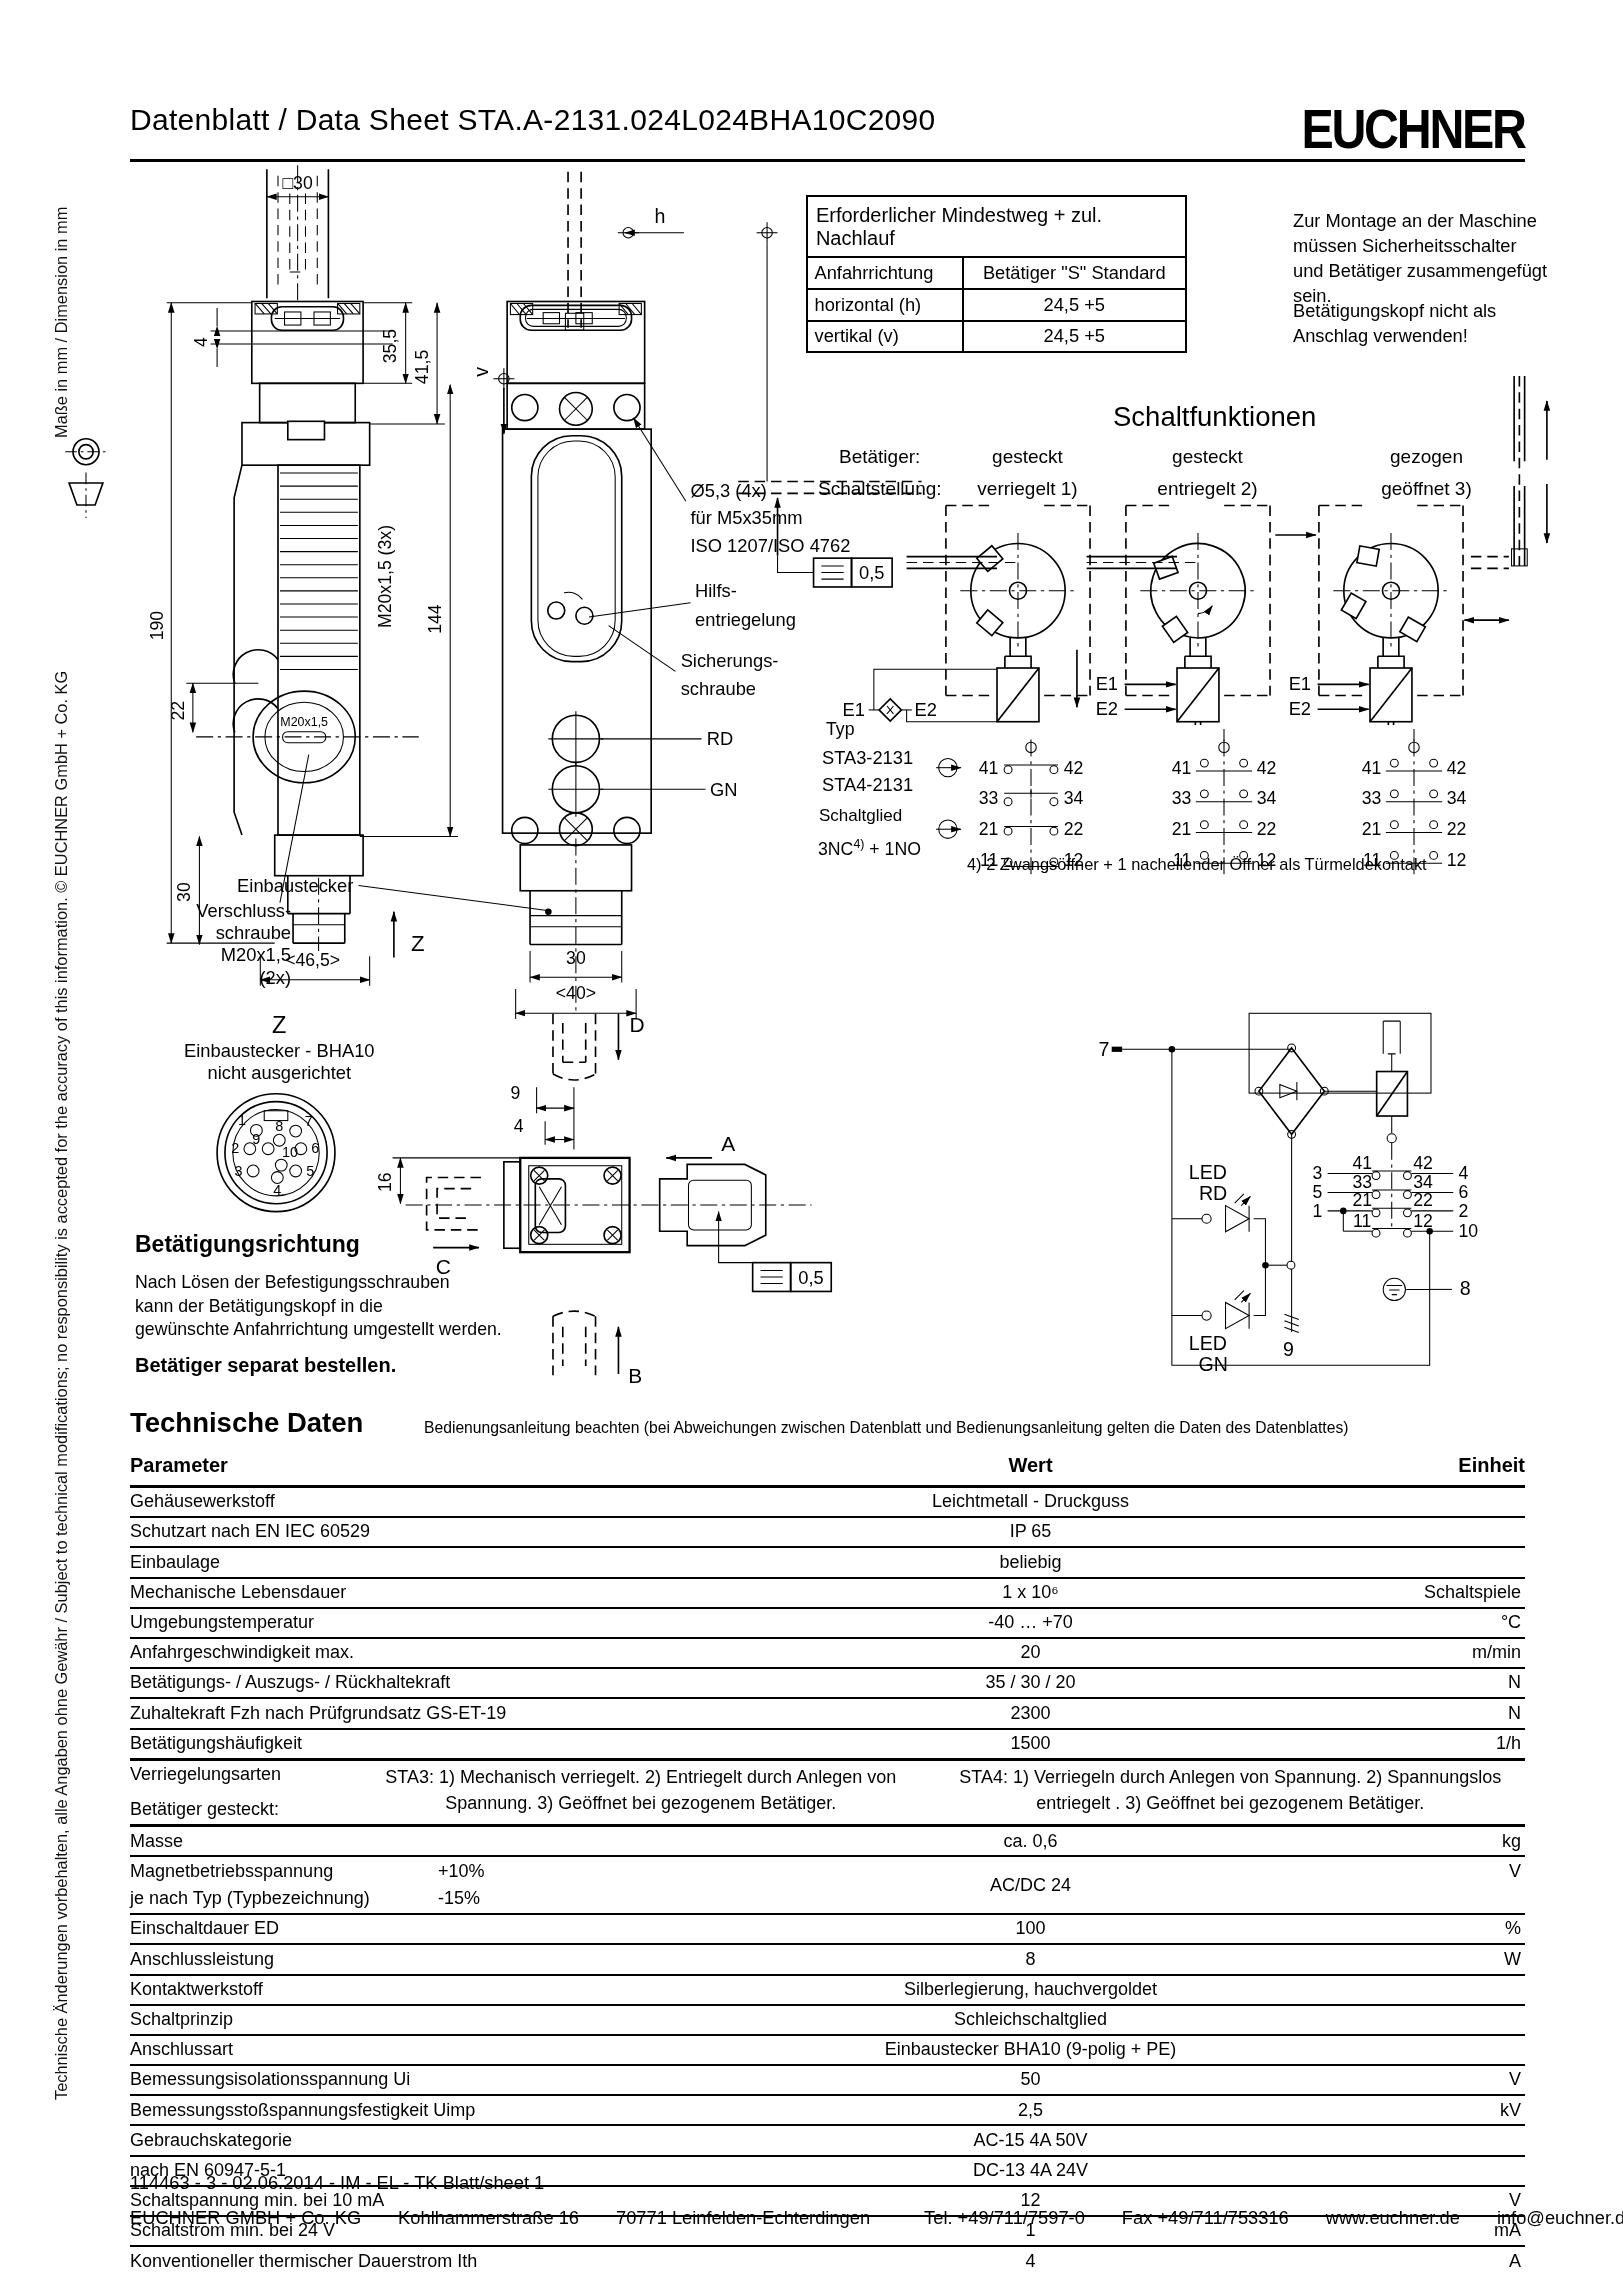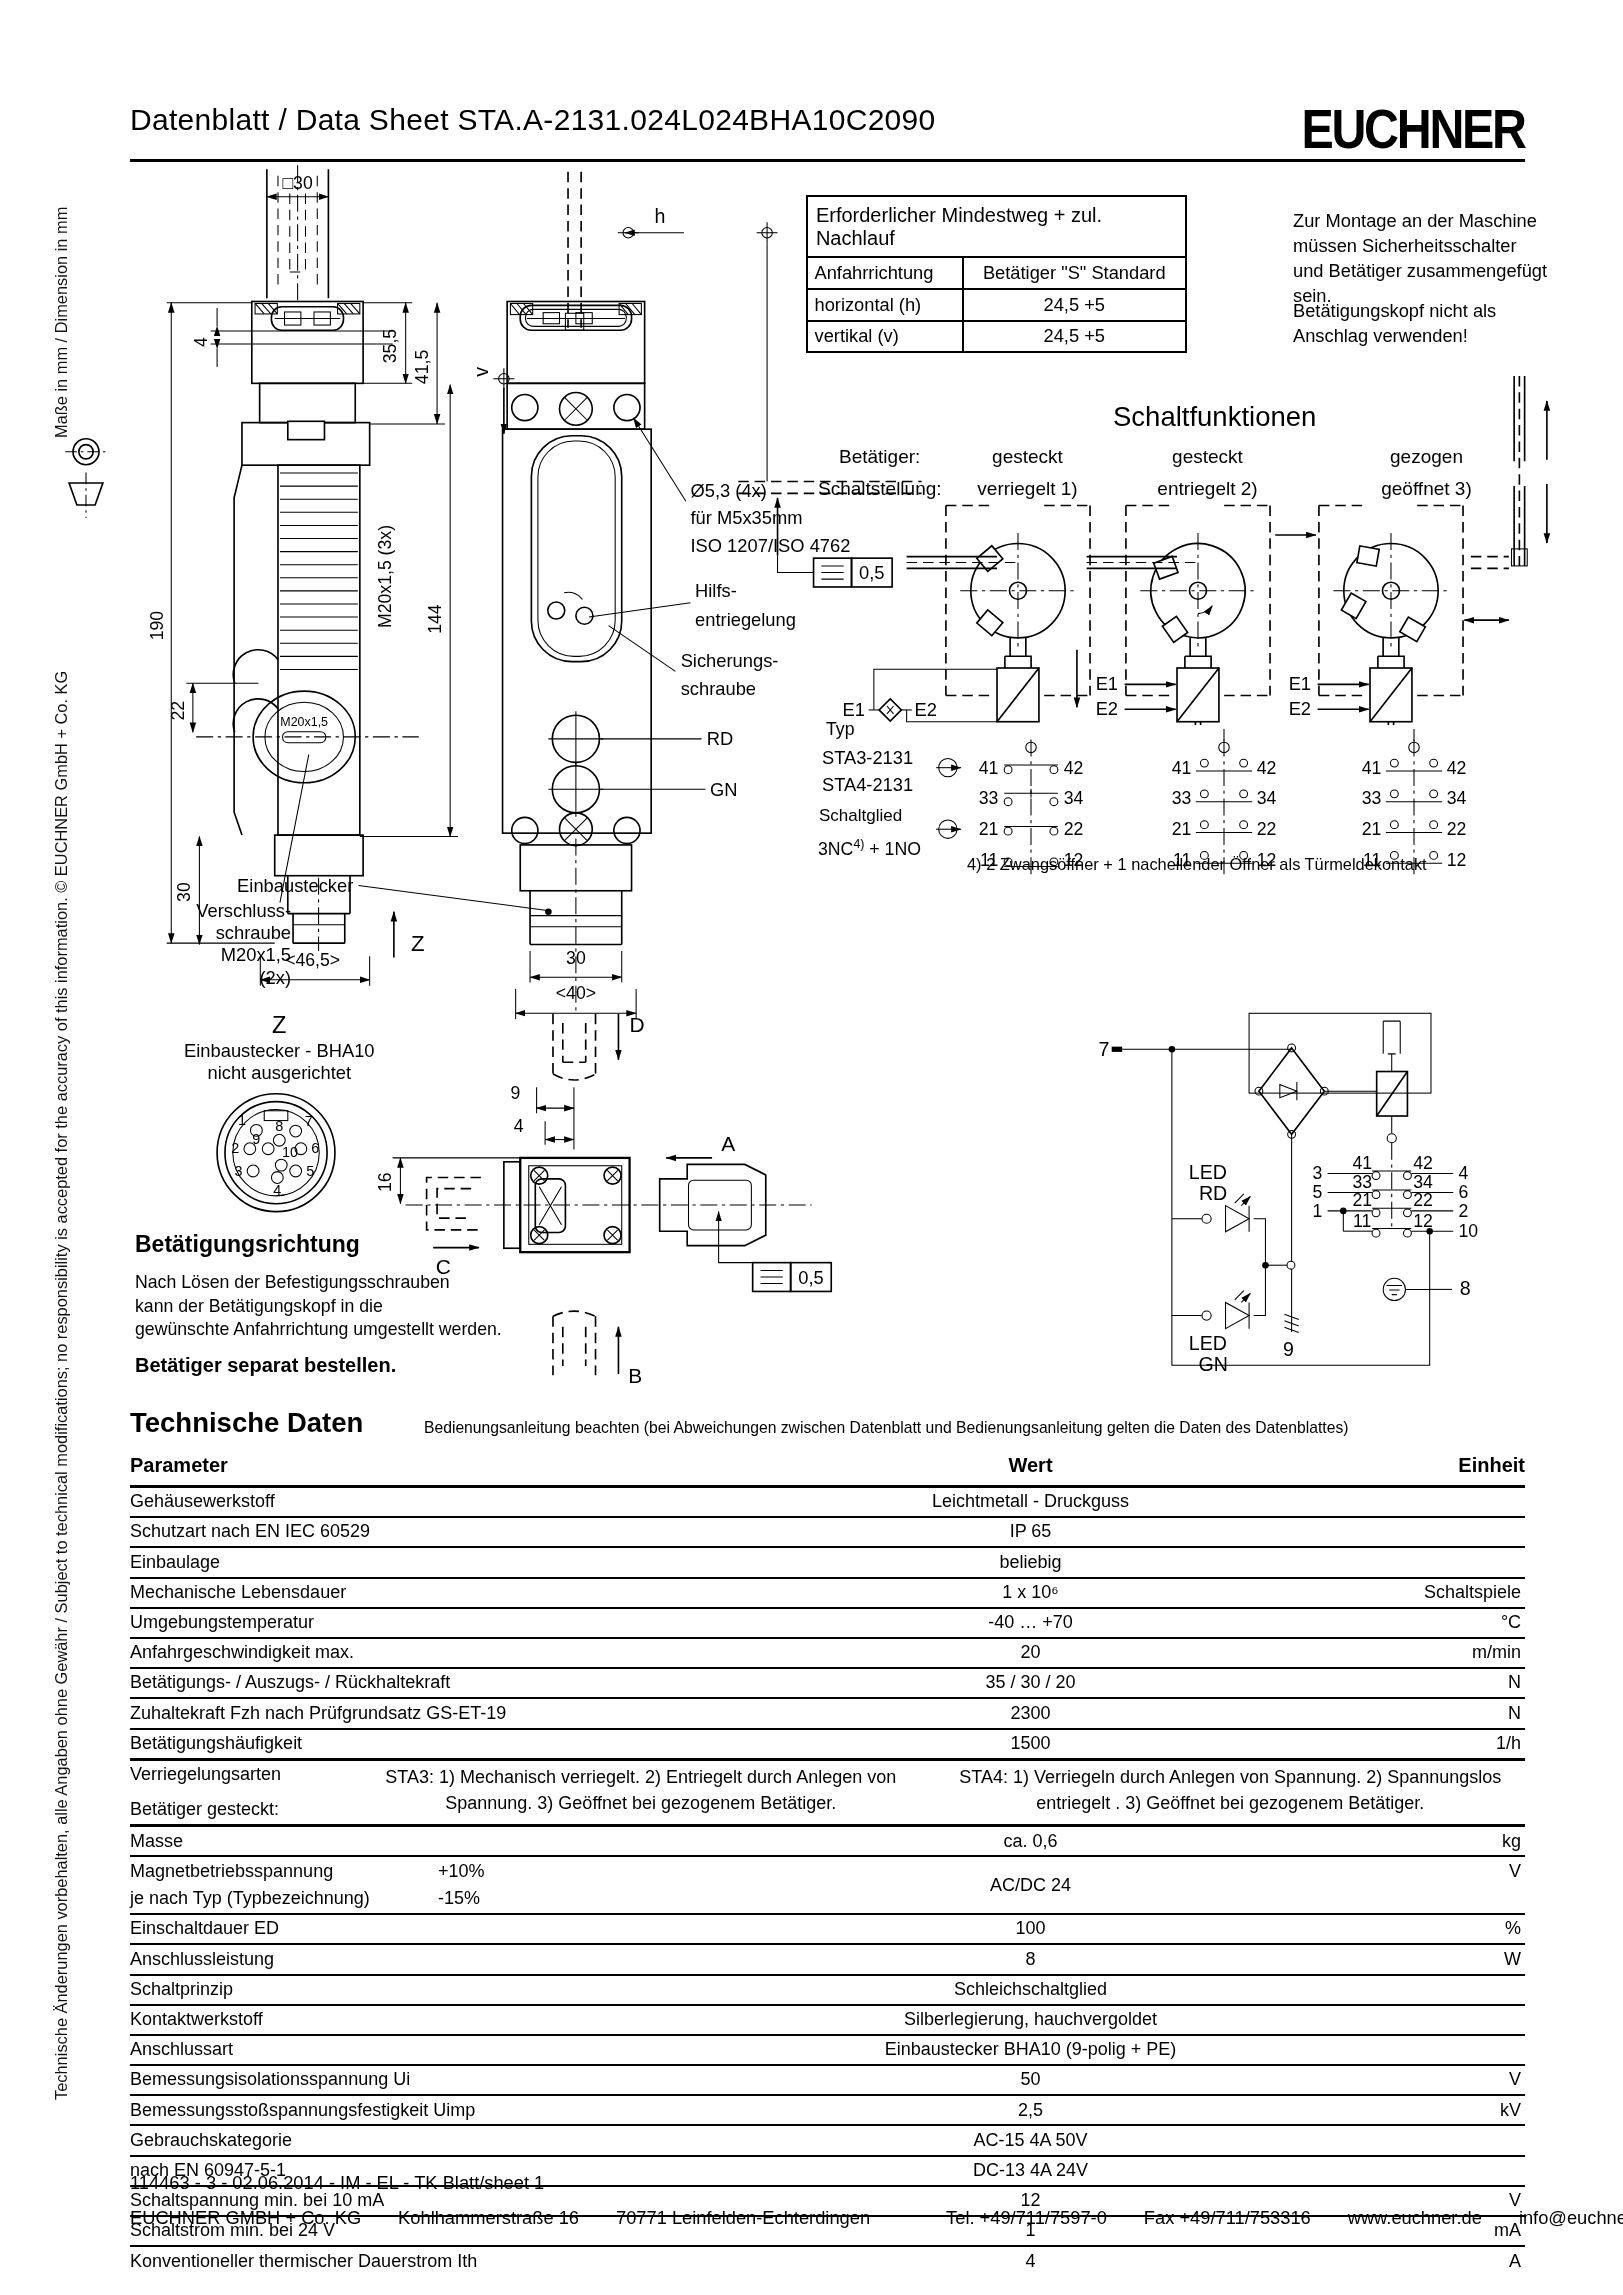--- a/index.html
+++ b/index.html
@@ -38,21 +38,21 @@
   #tech .u{text-align:right;padding-right:3.9px}
   .lockgrid{display:flex;align-items:flex-start}
   .lockgrid .lk{width:216px;flex:none}
   .lockgrid .blk{flex:1;text-align:center;padding:0 9.2px;line-height:26px}
   .magline{display:flex}
   .magline span:first-child{width:308px;flex:none}
   
   #f1{left:130px;top:2172px;font-size:18.3px}
   #f2{left:130px;top:2207px;font-size:18.3px;display:flex;gap:0;white-space:nowrap}
   #f2 span{margin-right:37px}
-  #f2 span.g2{margin-right:76px}
+  #f2 span.g2{margin-right:54px}
   sup{font-size:70%}
 </style>
 </head>
 <body>
 
 <svg class="abs" width="0" height="0">
   <defs>
     <marker id="ae" markerWidth="16" markerHeight="12" refX="15" refY="6" orient="auto" markerUnits="userSpaceOnUse">
       <path d="M0,1 L16,6 L0,11 z" fill="#000"></path>
     </marker>
@@ -788,27 +788,27 @@
         <td>Einschaltdauer ED</td>
         <td class="c">100</td>
         <td class="u">%</td>
       </tr>
   <tr>
         <td>Anschlussleistung</td>
         <td class="c">8</td>
         <td class="u">W</td>
       </tr>
   <tr>
+        <td>Kontaktwerkstoff</td>
+        <td class="c">Silberlegierung, hauchvergoldet</td>
+        <td class="u"></td>
+      </tr>
+  <tr>
         <td>Schaltprinzip</td>
         <td class="c">Schleichschaltglied</td>
-        <td class="u"></td>
-      </tr>
-  <tr>
-        <td>Kontaktwerkstoff</td>
-        <td class="c">Silberlegierung, hauchvergoldet</td>
         <td class="u"></td>
       </tr>
   <tr>
         <td>Anschlussart</td>
         <td class="c">Einbaustecker BHA10 (9-polig + PE)</td>
         <td class="u"></td>
       </tr>
   <tr>
         <td>Bemessungsisolationsspannung Ui</td>
         <td class="c">50</td>

